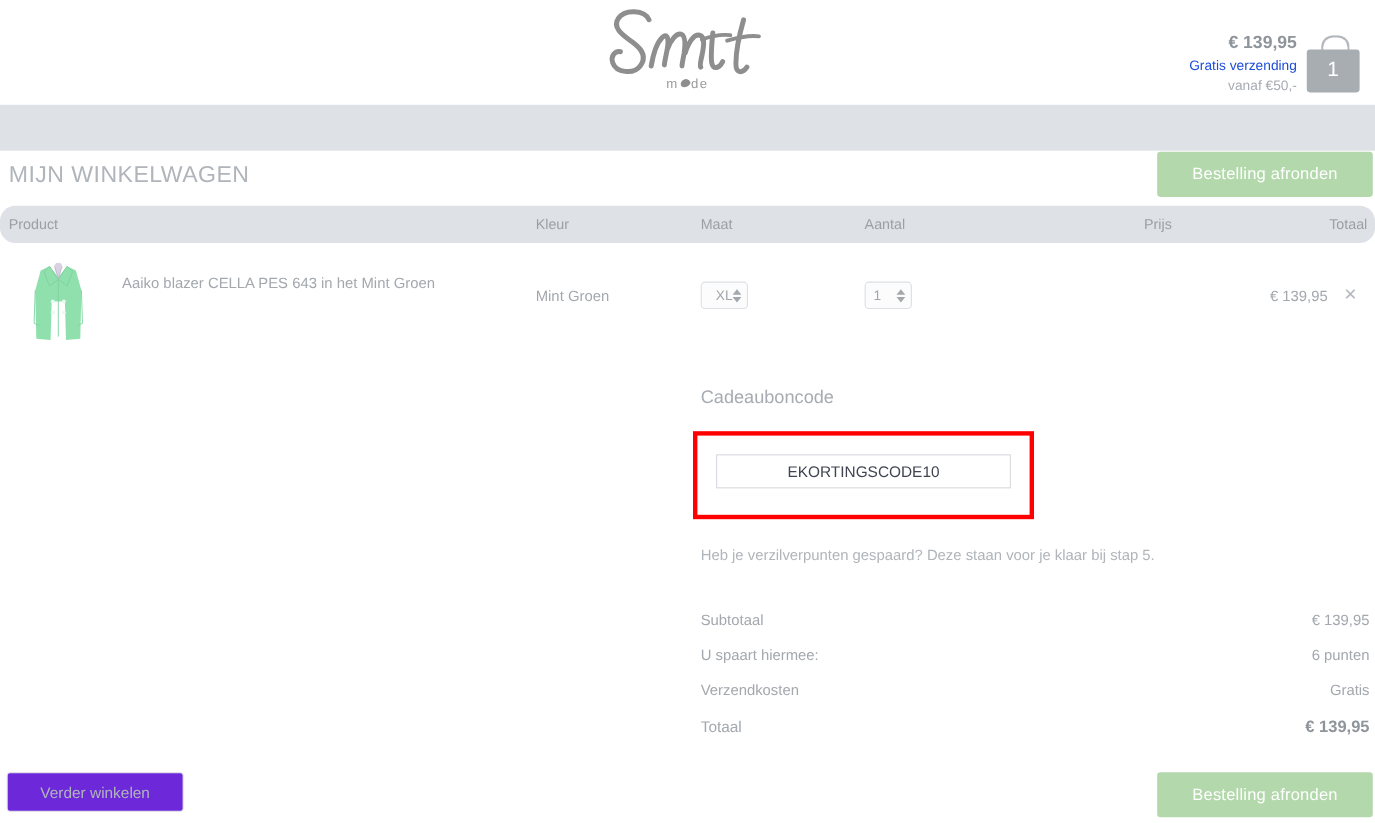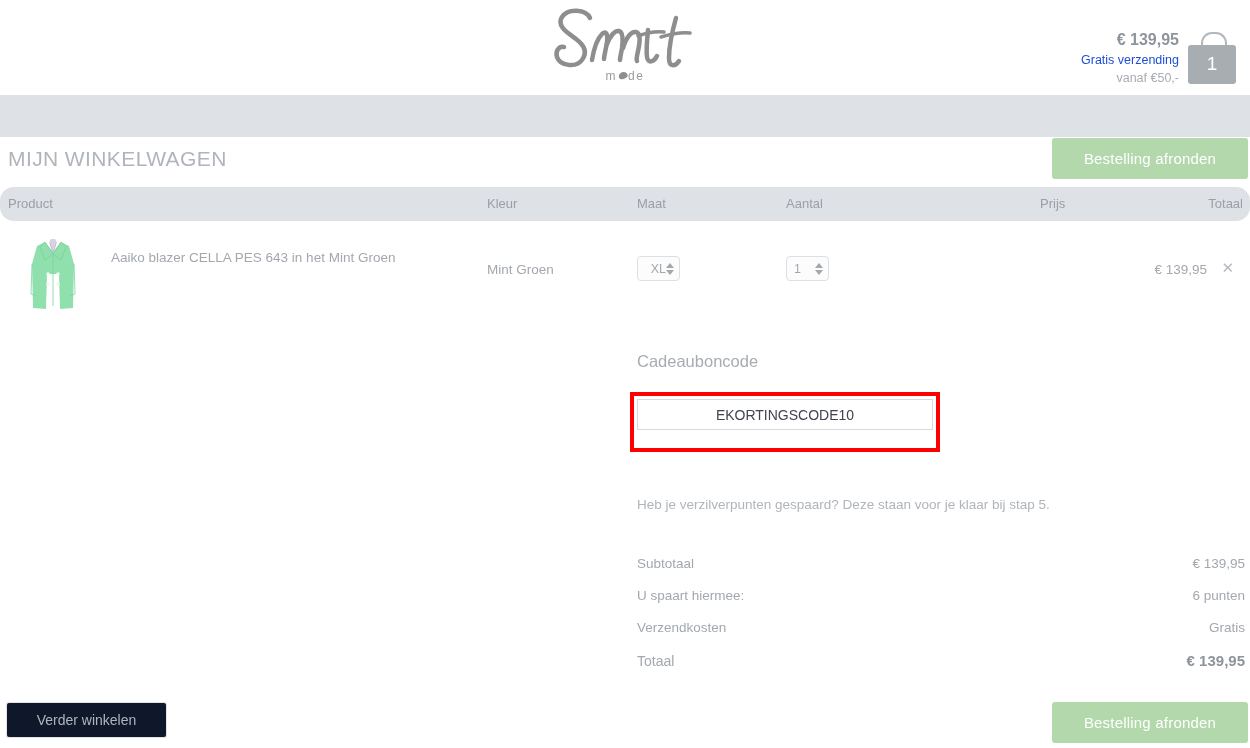--- a/index.html
+++ b/index.html
@@ -253,24 +253,24 @@
     left: 637px;
     top: 352px;
     font-size: 16.5px;
     color: #a7acb2;
   }
   .gift-box {
     position: absolute;
     left: 630px;
     top: 392px;
     width: 310px;
-    height: 60px;
+    height: 80px;
     border: 4px solid #fe0000;
     box-sizing: border-box;
-    padding: 3px;
+    padding: 17px;
   }
   .gift-input {
     display: block;
     width: 100%;
     height: 31px;
     box-sizing: border-box;
     border: 1px solid #d6d9dd;
     background: #ffffff;
     text-align: center;
     font-size: 14px;
@@ -320,21 +320,21 @@
     color: #8e949b;
   }
 
   
   .btn-outline {
     position: absolute;
     left: 6px;
     top: 702px;
     width: 161px;
     height: 36px;
-    background: #0f172a;
+    background: #6d28d9;
     border: 1px solid #e2e5e8;
     border-radius: 3px;
     color: #b0b5bb;
     font-size: 14px;
     font-family: "Liberation Sans", sans-serif;
     cursor: pointer;
   }
   .checkout-bottom {
     position: absolute;
     right: 2px;

